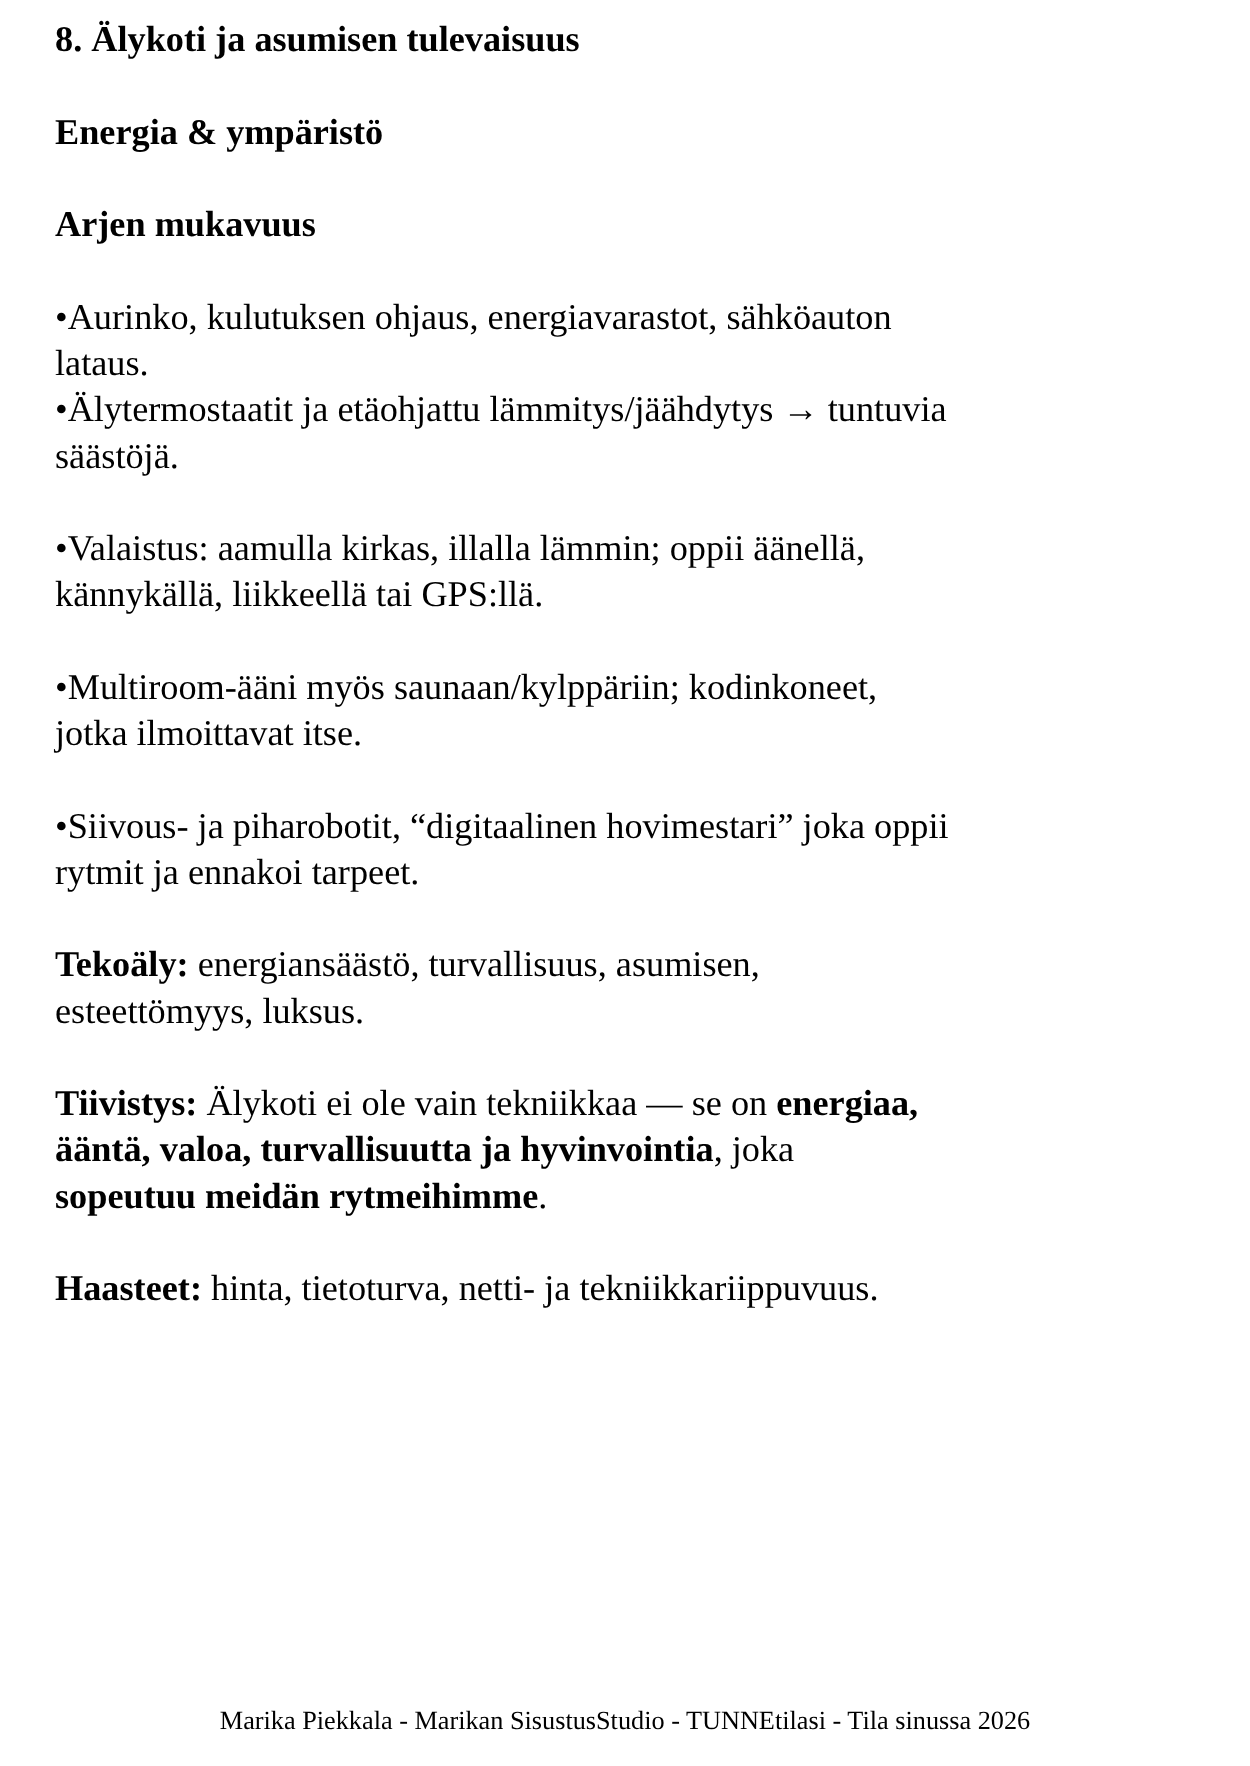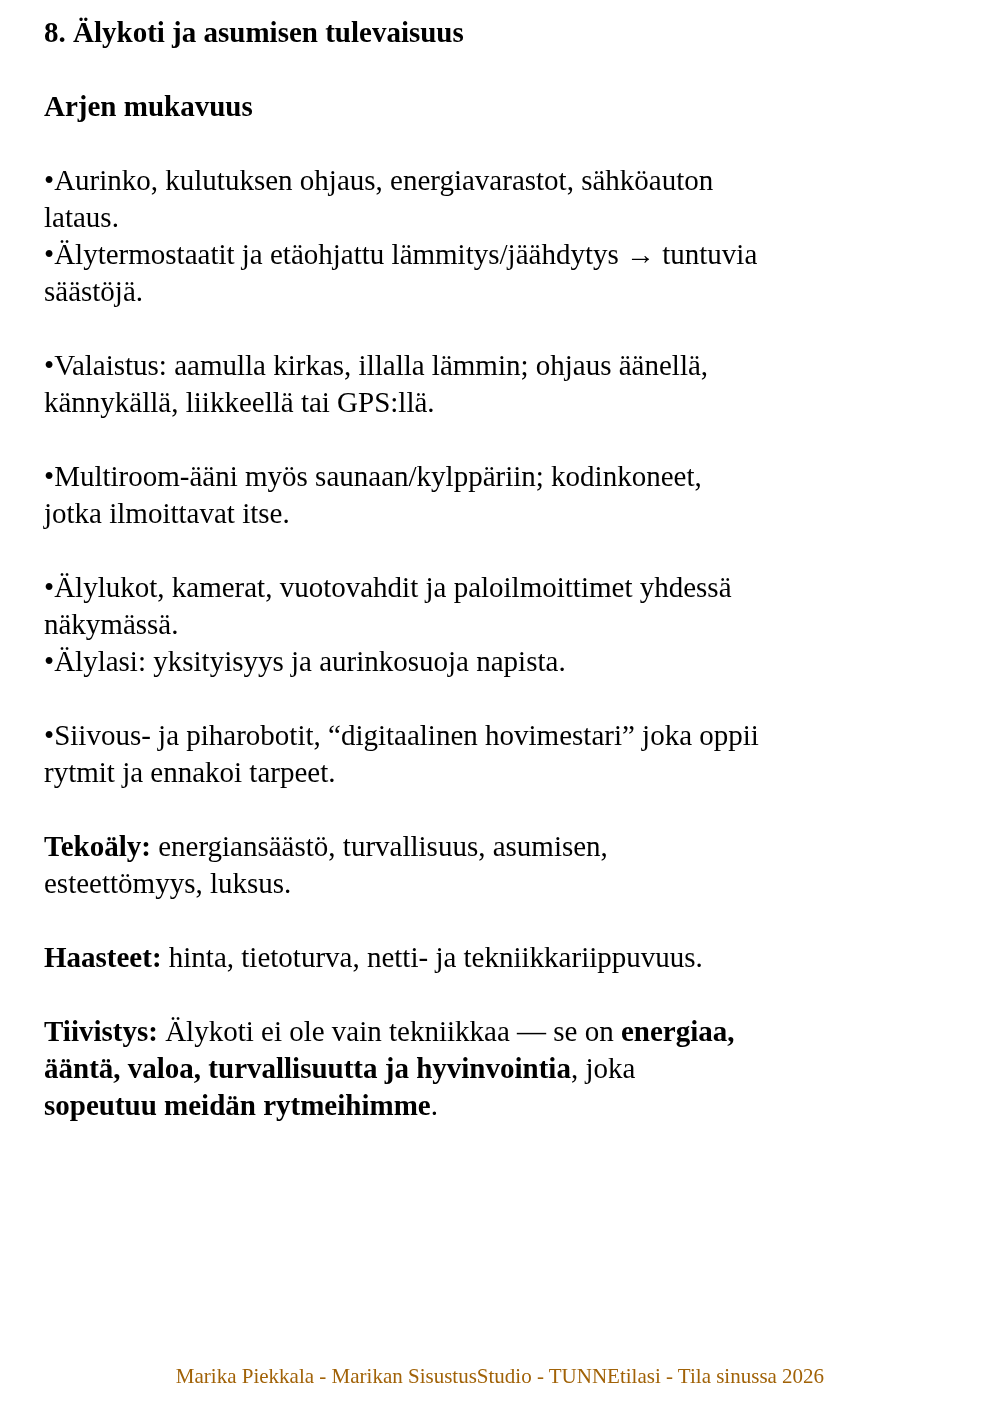--- a/index.html
+++ b/index.html
@@ -42,35 +42,33 @@
     line-height: 28px;
     font-weight: 400;
   }
 </style>
 </head>
 <body>
 
 <div class="page" style="background: rgb(255, 255, 255); color: rgb(0, 0, 0);">
   <div class="content" id="doc-content">
       <div class="block heading"><span class="seg-bold">8. Älykoti ja asumisen tulevaisuus</span></div>
+      <div class="block heading"><span class="seg-bold">Energia &amp; ympäristö</span></div>
       <div class="block heading"><span class="seg-bold">Arjen mukavuus</span></div>
       <div class="block body"><span class="seg-regular">•Aurinko, kulutuksen ohjaus, energiavarastot, sähköauton
 lataus.
 •Älytermostaatit ja etäohjattu lämmitys/jäähdytys → tuntuvia
 säästöjä.</span></div>
-      <div class="block body"><span class="seg-regular">•Valaistus: aamulla kirkas, illalla lämmin; ohjaus äänellä,
+      <div class="block body"><span class="seg-regular">•Valaistus: aamulla kirkas, illalla lämmin; oppii äänellä,
 kännykällä, liikkeellä tai GPS:llä.</span></div>
       <div class="block body"><span class="seg-regular">•Multiroom-ääni myös saunaan/kylppäriin; kodinkoneet,
 jotka ilmoittavat itse.</span></div>
-      <div class="block body"><span class="seg-regular">•Älylukot, kamerat, vuotovahdit ja paloilmoittimet yhdessä
-näkymässä.
-•Älylasi: yksityisyys ja aurinkosuoja napista.</span></div>
       <div class="block body"><span class="seg-regular">•Siivous- ja piharobotit, “digitaalinen hovimestari” joka oppii
 rytmit ja ennakoi tarpeet.</span></div>
       <div class="block body"><span class="seg-bold">Tekoäly:</span><span class="seg-regular"> energiansäästö, turvallisuus, asumisen,
 esteettömyys, luksus.</span></div>
-      <div class="block body"><span class="seg-bold">Haasteet:</span><span class="seg-regular"> hinta, tietoturva, netti- ja tekniikkariippuvuus.</span></div>
       <div class="block body"><span class="seg-bold">Tiivistys:</span><span class="seg-regular"> Älykoti ei ole vain tekniikkaa — se on </span><span class="seg-bold">energiaa,
 ääntä, valoa, turvallisuutta ja hyvinvointia</span><span class="seg-regular">, joka
 </span><span class="seg-bold">sopeutuu meidän rytmeihimme</span><span class="seg-regular">.</span></div>
+      <div class="block body"><span class="seg-bold">Haasteet:</span><span class="seg-regular"> hinta, tietoturva, netti- ja tekniikkariippuvuus.</span></div>
     </div>
-  <div class="footer" style="color: #a16207;">Marika Piekkala - Marikan SisustusStudio - TUNNEtilasi - Tila sinussa 2026</div>
+  <div class="footer" style="color: #000000;">Marika Piekkala - Marikan SisustusStudio - TUNNEtilasi - Tila sinussa 2026</div>
 </div>
 
 </body></html>

